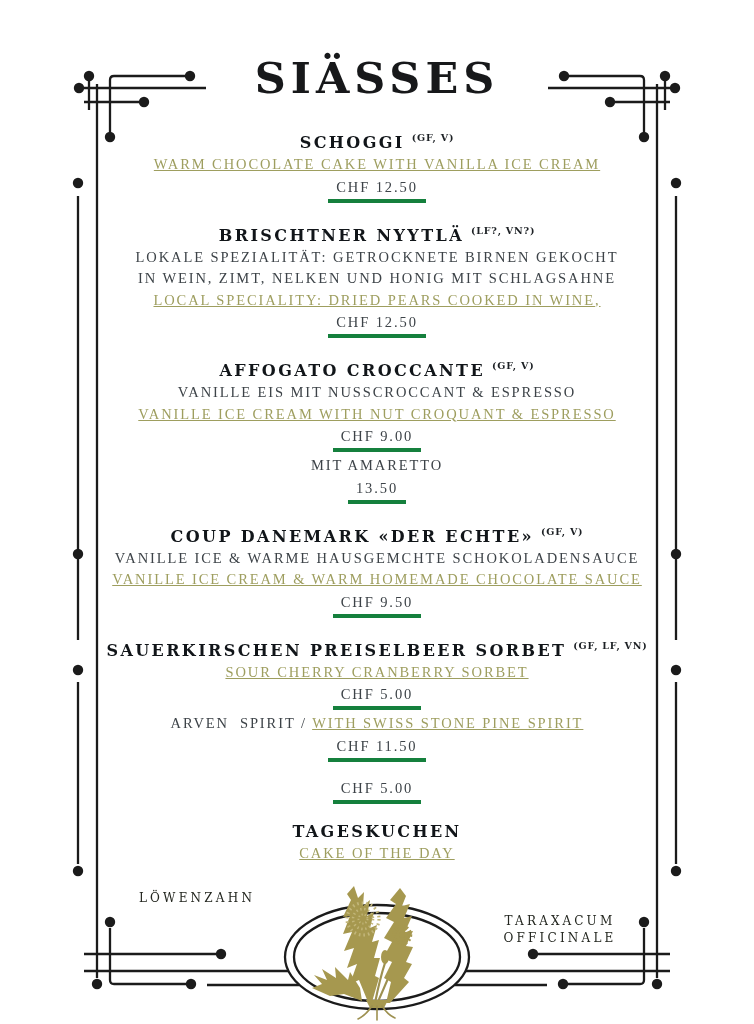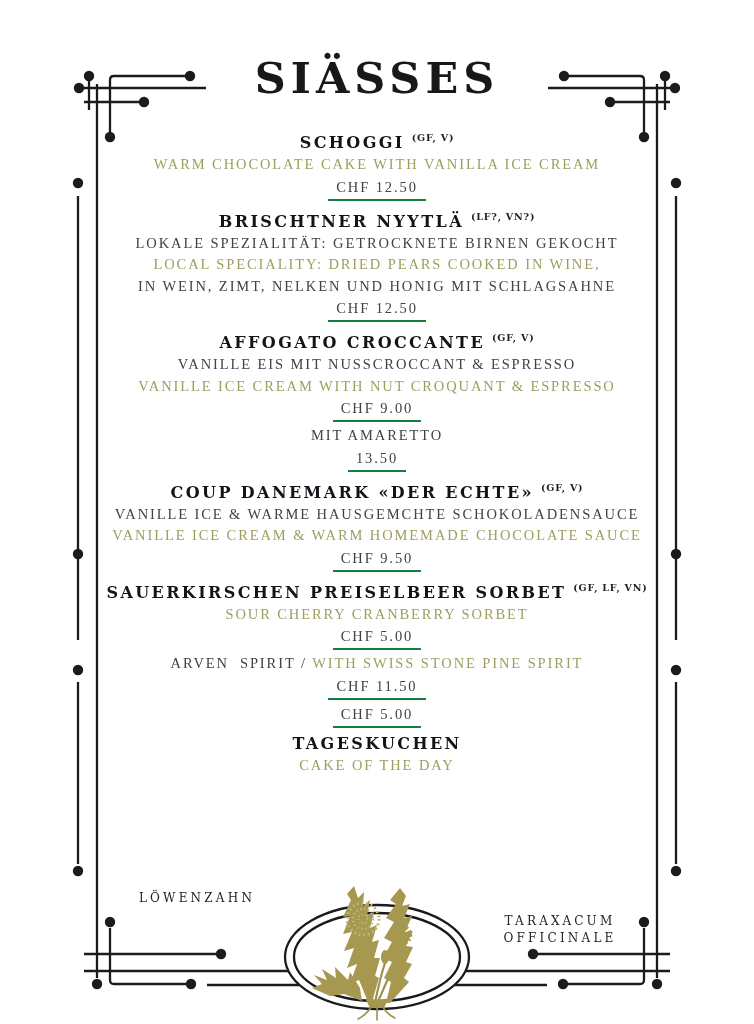--- a/index.html
+++ b/index.html
@@ -7,36 +7,36 @@
     position:relative;width:754px;height:1024px;background:#ffffff;overflow:hidden;
     font-family:"Liberation Serif",serif;
   }
   .border-svg{position:absolute;left:0;top:0;}
   .content{position:absolute;left:92px;right:92px;top:0;text-align:center;}
   .title{
     font-family:"DejaVu Serif",serif;font-weight:700;font-size:43px;line-height:48px;
     letter-spacing:5px;color:#17181a;margin-top:54px;
   }
   .menu{margin-top:24px;}
-  .menu-item{margin-top:4px;}
+  .menu-item{margin-top:16px;}
   .item-name-row{
     font-family:"DejaVu Serif",serif;font-weight:700;font-size:16px;line-height:23px;
     letter-spacing:2.4px;color:#111519;white-space:nowrap;
   }
   .item-tags{
     font-size:9.5px;letter-spacing:0.8px;vertical-align:7px;margin-left:7px;color:#1c2024;
   }
   .line{
     font-size:14.5px;line-height:21.5px;letter-spacing:1.9px;color:#3d4348;white-space:pre-wrap;
   }
   .seg-de{color:#3d4348;}
-  .seg-en{color:#9e9e5f;}
+  .seg-en{color:#9e9e5f;text-decoration:underline;}
   .line.price{margin:1px 0 3px;}
   .line.price .seg-price{
-    display:inline-block;color:#3d4348;border-bottom:2px solid #15803d;
+    display:inline-block;color:#3d4348;border-bottom:4px solid #15803d;
     padding:0 8px 1px;line-height:21px;font-family:Liberation Serif, serif;
   }
   .label-left,.label-right{
     position:absolute;width:180px;text-align:center;
     font-family:"DejaVu Serif",serif;font-weight:400;color:#23261f;
     font-size:12px;letter-spacing:3.2px;line-height:17px;
   }
   .label-left{left:107px;top:890px;}
   .label-right{left:470px;top:913px;}
 </style>
@@ -143,22 +143,22 @@
     <div class="title">SIÄSSES</div>
     <div class="menu">
         <div class="menu-item">
           <div class="item-name-row"><span>SCHOGGI</span><span class="item-tags">(GF, V)</span></div>
           <div class="line"><span class="seg-en">WARM CHOCOLATE CAKE WITH VANILLA ICE CREAM</span></div>
           <div class="line price"><span class="seg-price">CHF 12.50</span></div>
         </div>
         <div class="menu-item">
           <div class="item-name-row"><span>BRISCHTNER NYYTLÄ</span><span class="item-tags">(LF?, VN?)</span></div>
           <div class="line"><span class="seg-de">LOKALE SPEZIALITÄT: GETROCKNETE BIRNEN GEKOCHT</span></div>
+          <div class="line"><span class="seg-de">IN WEIN, ZIMT, NELKEN UND HONIG MIT SCHLAGSAHNE</span></div>
           <div class="line"><span class="seg-en">LOCAL SPECIALITY: DRIED PEARS COOKED IN WINE,</span></div>
-          <div class="line"><span class="seg-de">IN WEIN, ZIMT, NELKEN UND HONIG MIT SCHLAGSAHNE</span></div>
           <div class="line price"><span class="seg-price">CHF 12.50</span></div>
         </div>
         <div class="menu-item">
           <div class="item-name-row"><span>AFFOGATO CROCCANTE</span><span class="item-tags">(GF, V)</span></div>
           <div class="line"><span class="seg-de">VANILLE EIS MIT NUSSCROCCANT &amp; ESPRESSO</span></div>
           <div class="line"><span class="seg-en">VANILLE ICE CREAM WITH NUT CROQUANT &amp; ESPRESSO</span></div>
           <div class="line price"><span class="seg-price">CHF 9.00</span></div>
           <div class="line"><span class="seg-de">MIT AMARETTO</span></div>
           <div class="line price"><span class="seg-price">13.50</span></div>
         </div>

